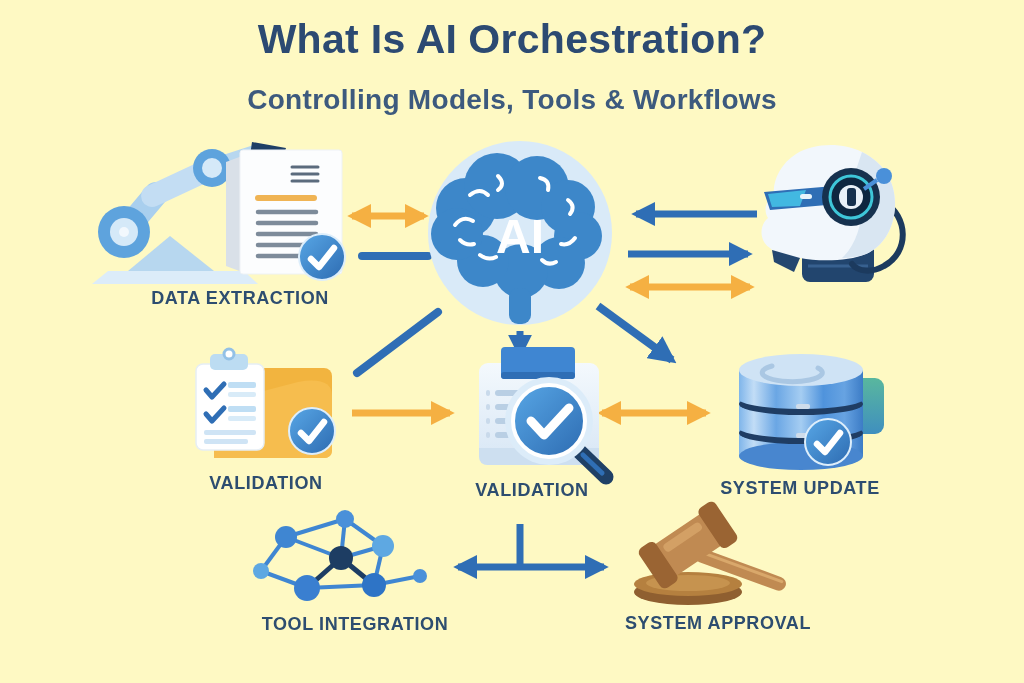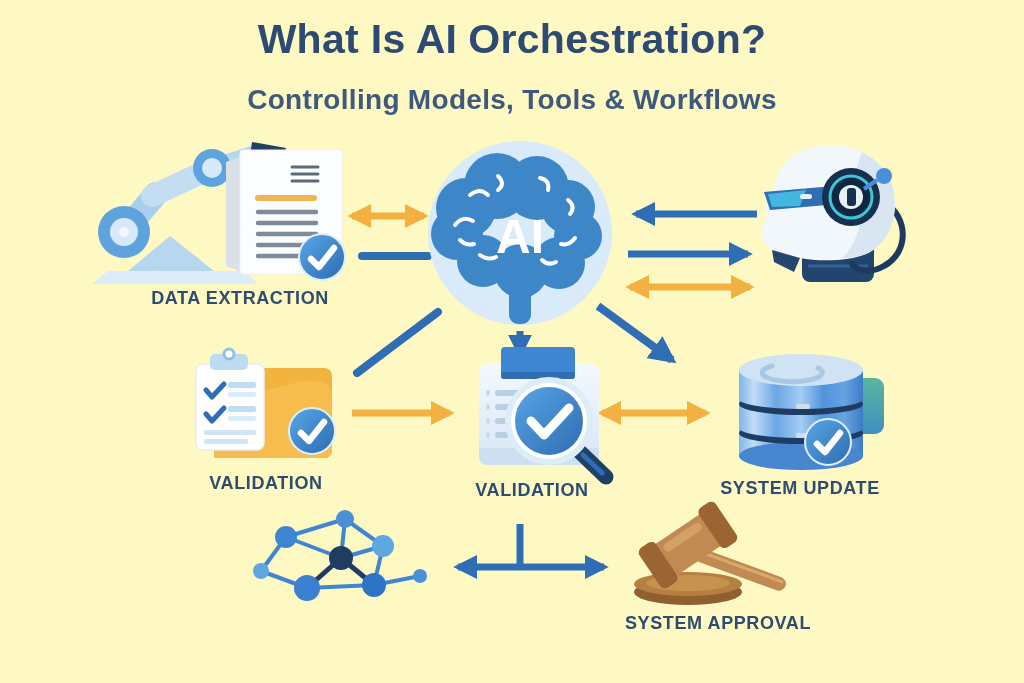--- a/index.html
+++ b/index.html
@@ -262,15 +262,16 @@
         <rect x="714" y="521" width="20" height="48" rx="6" fill="#9a6433"></rect>
         <rect x="666" y="531" width="44" height="9" rx="4" fill="#d6a368" opacity=".85"></rect>
       </g>
     </g>
   </svg>
 
   <div class="node-label" style="left:240px;top:288px;">DATA EXTRACTION</div>
   <div class="node-label" style="left:266px;top:473px;">VALIDATION</div>
   <div class="node-label" style="left:532px;top:480px;">VALIDATION</div>
   <div class="node-label" style="left:800px;top:478px;">SYSTEM UPDATE</div>
+  <div class="node-label" style="left:355px;top:614px;">TOOL INTEGRATION</div>
   <div class="node-label" style="left:718px;top:613px;">SYSTEM APPROVAL</div>
 
 </div>
 
 </body></html>

